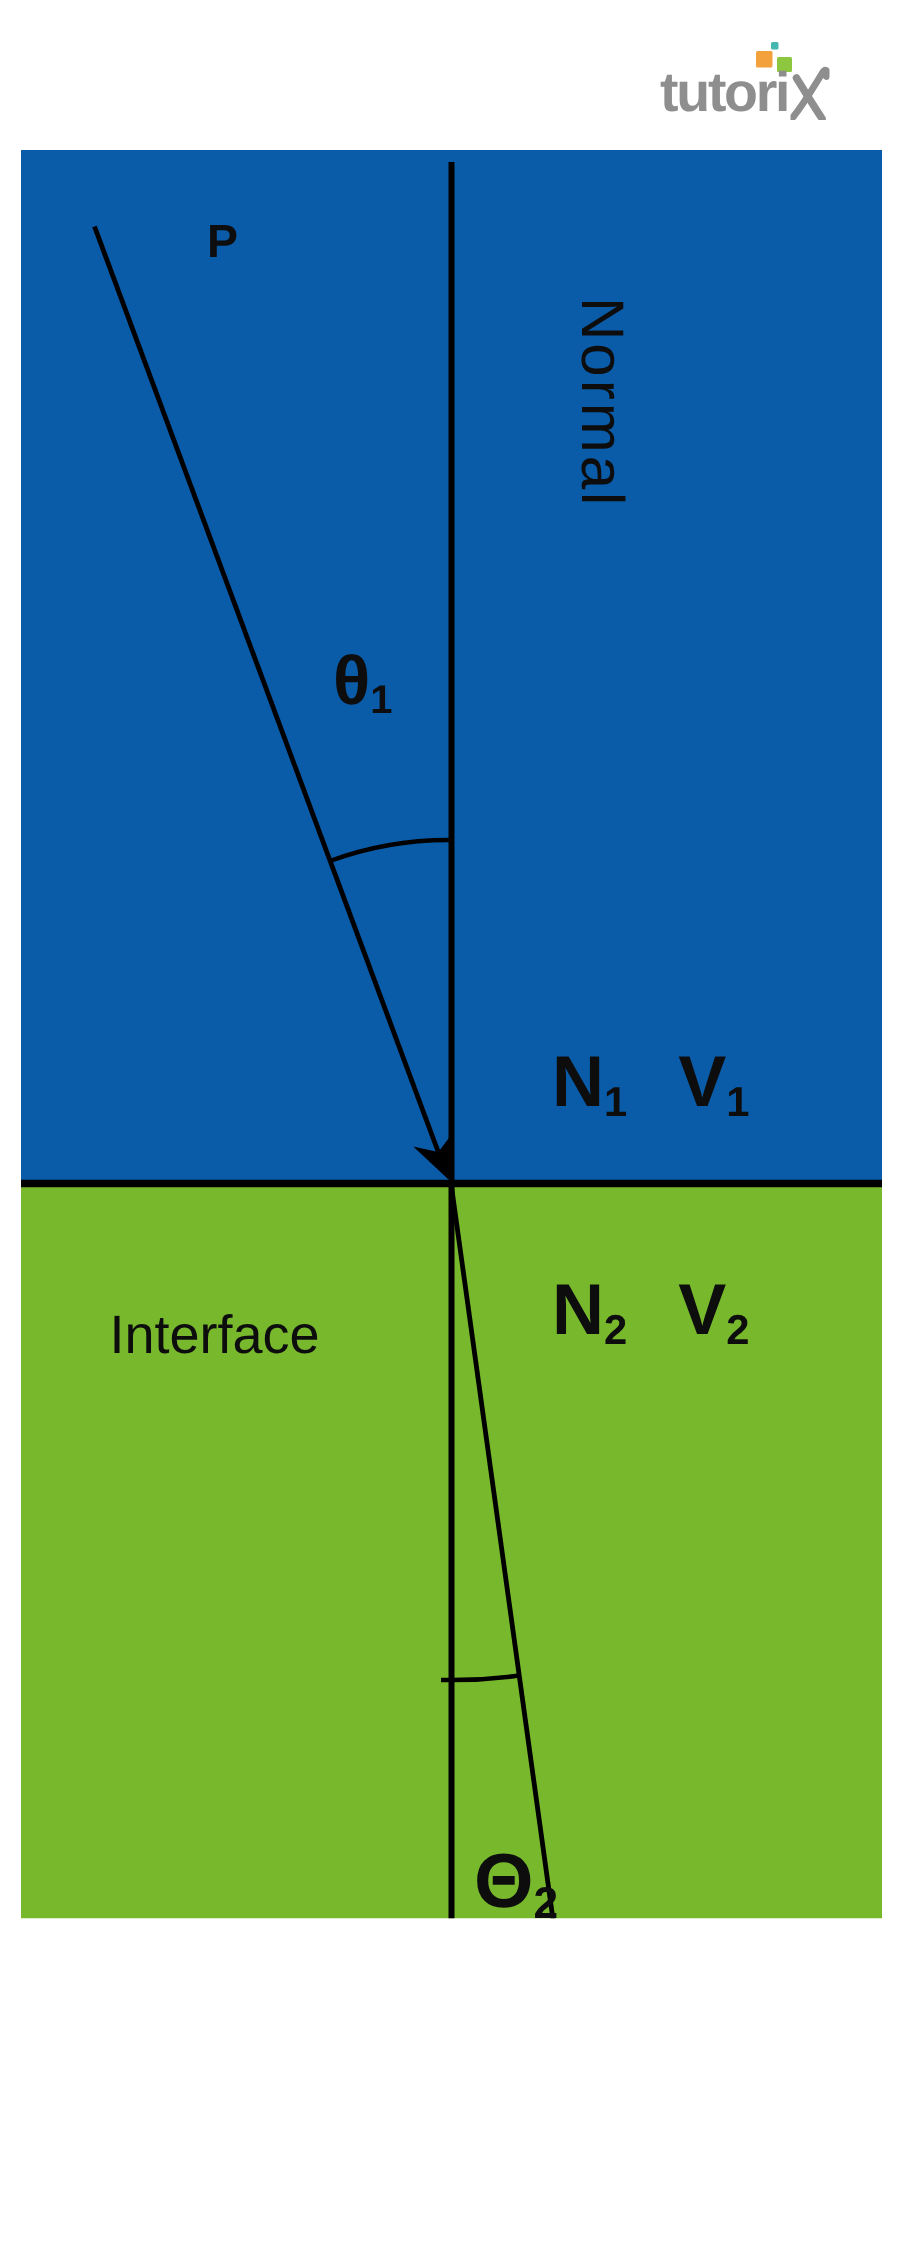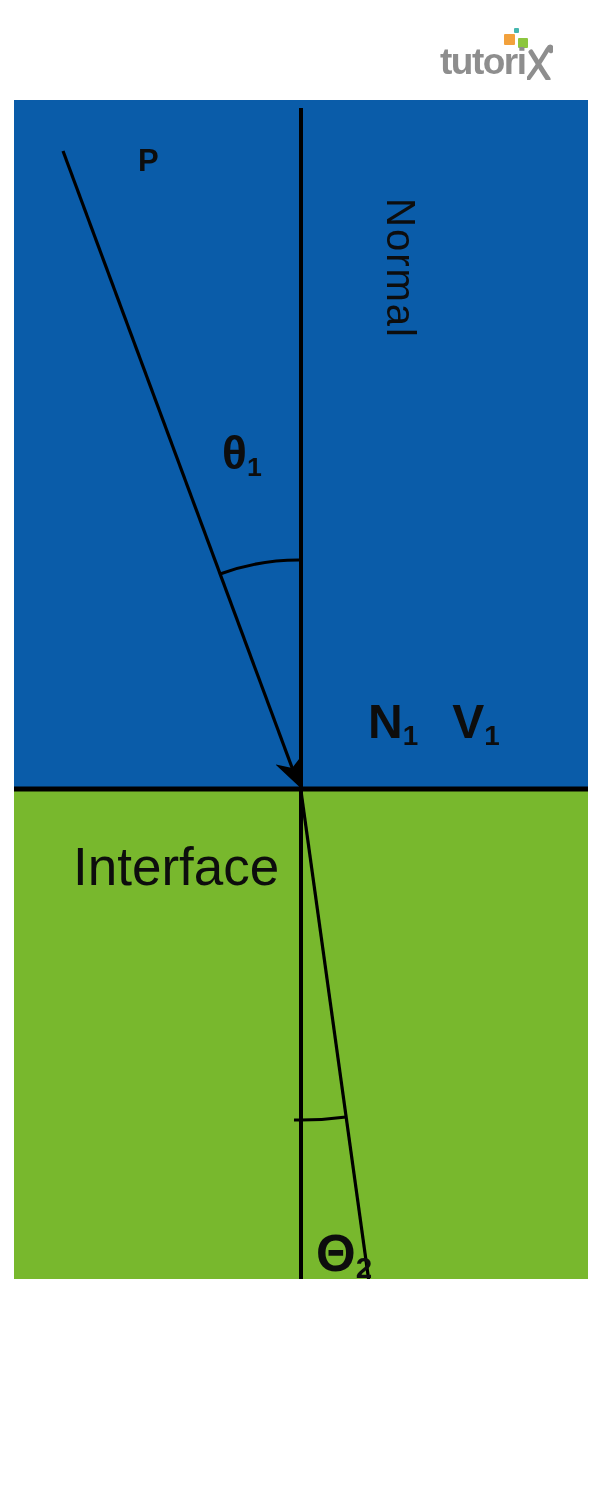--- a/index.html
+++ b/index.html
@@ -21,21 +21,21 @@
   .lbl{position:absolute;line-height:1;white-space:nowrap;}
   .sub{font-size:0.58em;vertical-align:-0.25em;}
 
   .lbl-p{left:138px;top:145px;font-size:31px;font-weight:600;}
   .lbl-normal{left:381px;top:198px;font-size:40px;font-weight:500;letter-spacing:2px;
               writing-mode:vertical-rl;}
   .lbl-theta1{left:222px;top:430px;font-size:46px;font-weight:600;}
   .row-nv{display:flex;gap:34px;font-size:48px;font-weight:600;}
   .row-nv1{left:368px;top:698px;}
   .row-nv2{left:368px;top:850px;}
-  .lbl-interface{left:73px;top:840px;font-size:53px;font-weight:500;}
+  .lbl-interface{left:73px;top:872px;font-size:36px;font-weight:500;}
   .lbl-theta2{left:316px;top:1228px;font-size:51px;font-weight:600;}
   .lbl-q{left:471px;top:1395px;font-size:42px;font-weight:500;}
 </style>
 </head>
 <body>
 
 <div class="page">
 
   <div class="logo">
     <div class="sq sq-orange" style="background: rgb(242, 161, 60);"></div>
@@ -81,18 +81,22 @@
 
   <div class="lbl lbl-theta1"><span>θ</span><span class="sub">1</span></div>
 
   <div class="lbl row-nv row-nv1">
     <span><span>N</span><span class="sub">1</span></span>
     <span><span>V</span><span class="sub">1</span></span>
   </div>
 
   <div class="lbl lbl-interface">Interface</div>
 
+  <div class="lbl row-nv row-nv2">
+    <span><span>N</span><span class="sub">2</span></span>
+    <span><span>V</span><span class="sub">2</span></span>
+  </div>
 
   <div class="lbl lbl-theta2"><span>Θ</span><span class="sub">2</span></div>
 
   <div class="lbl lbl-q">Q</div>
 
 </div>
 
 </body></html>

